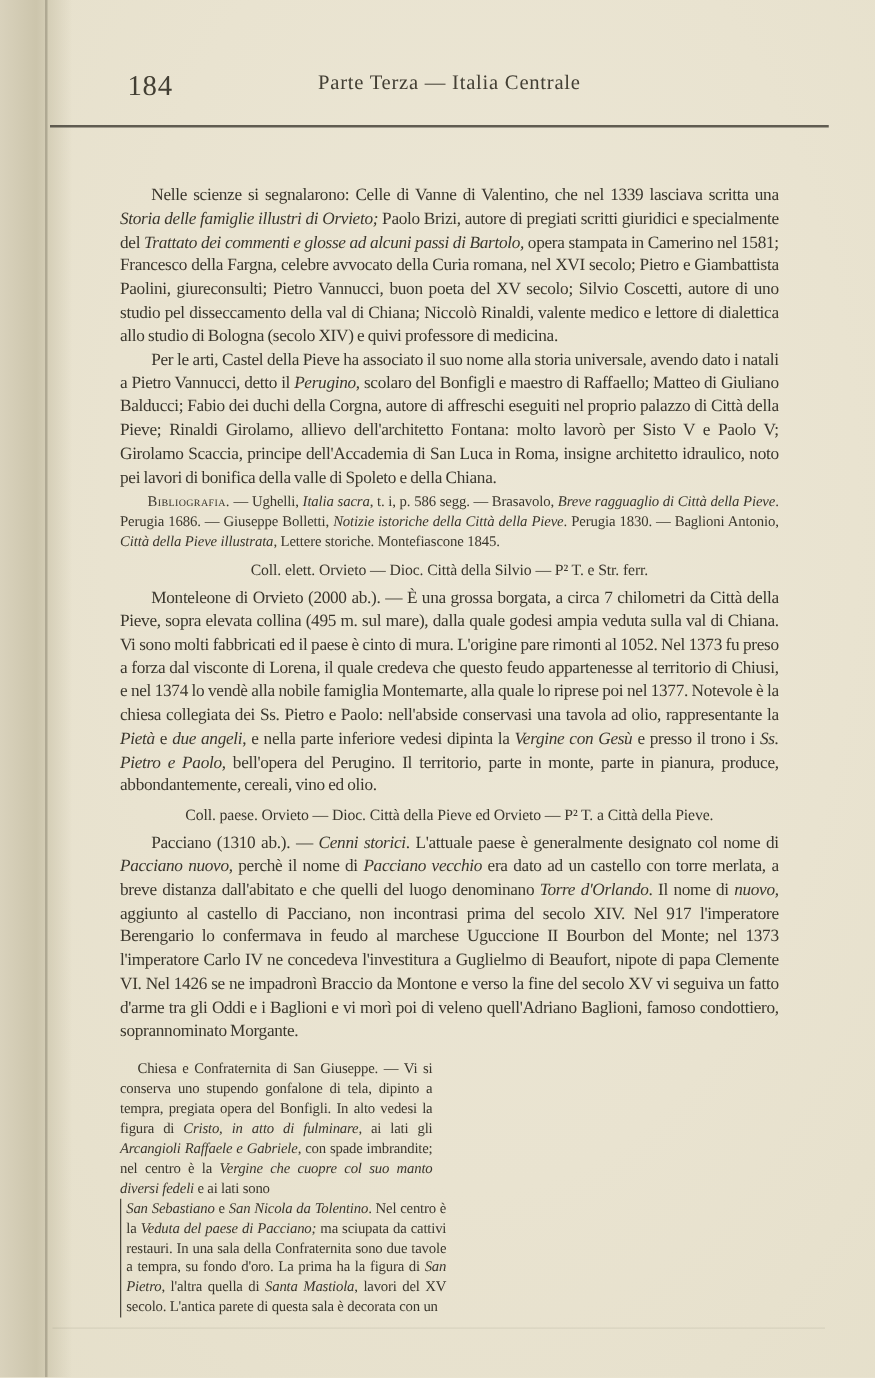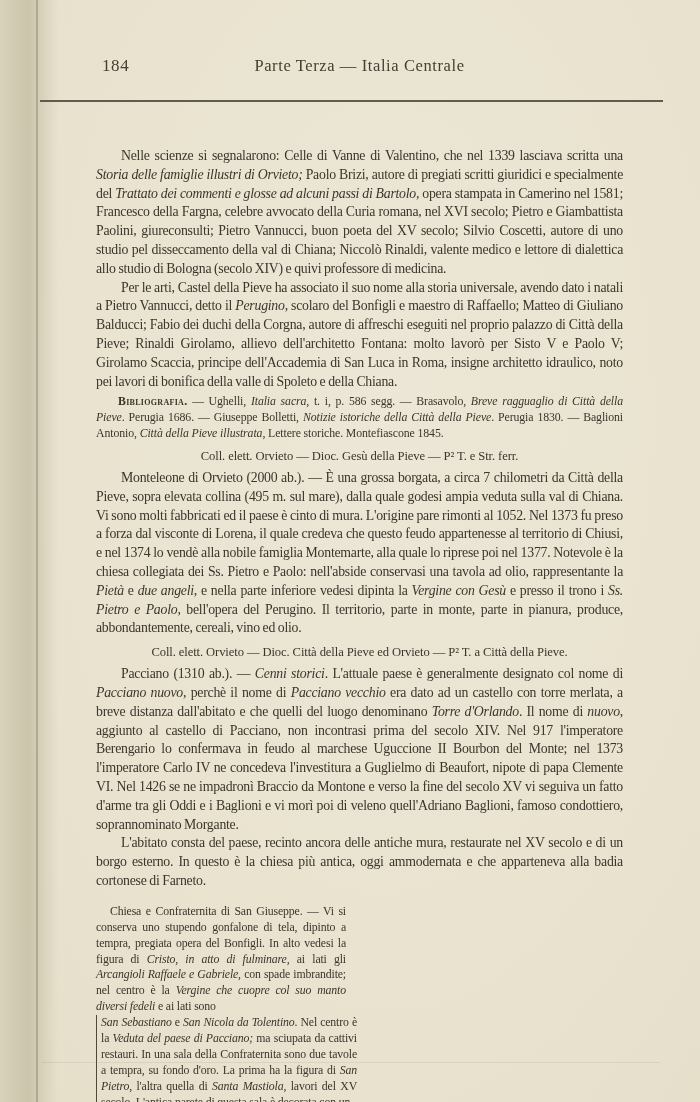--- a/index.html
+++ b/index.html
@@ -40,21 +40,21 @@
     left: 96px; top: 56px;
     width: 527px;
     height: 20px;
     font-size: 16.5px;
     letter-spacing: 0.6px;
     color: #433f34;
   }
   .pagenum {
     position: absolute;
     left: 6px; top: 0;
-    font-size: 17px;
+    font-size: 23px;
   }
   .head-title {
     display: block;
     text-align: center;
   }
   .head-rule {
     position: absolute;
     left: 40px; right: 37px; top: 100px;
     height: 2px;
     background: #48443b;
@@ -107,44 +107,43 @@
     padding-right: 7px;
     text-indent: 14px;
   }
   .col-right {
     width: 256px;
     padding-left: 4px;
     border-left: 1.5px solid #4c483e;
   }
   .run-i { font-style: italic; }
   .run-b { font-weight: normal; }
-  .run-sc { font-variant: small-caps; letter-spacing: 0.3px; font-weight: bold; }
+  .run-sc { font-variant: small-caps; letter-spacing: 0.3px; }
 </style>
 </head>
 <body>
 
 <div class="page">
   <div class="binding-shadow"></div>
   <div class="binding-line"></div>
 
   <header class="running-head">
     <span class="pagenum">184</span>
     <span class="head-title">Parte Terza — Italia Centrale</span>
   </header>
   <div class="head-rule"></div>
 
   <main class="text-col">
     <p class="body-par"><span>Nelle scienze si segnalarono: Celle di Vanne di Valentino, che nel 1339 lasciava scritta una </span><span class="run-i">Storia delle famiglie illustri di Orvieto;</span><span> Paolo Brizi, autore di pregiati scritti giuridici e specialmente del </span><span class="run-i">Trattato dei commenti e glosse ad alcuni passi di Bartolo,</span><span> opera stampata in Camerino nel 1581; Francesco della Fargna, celebre avvocato della Curia romana, nel XVI secolo; Pietro e Giambattista Paolini, giureconsulti; Pietro Vannucci, buon poeta del XV secolo; Silvio Coscetti, autore di uno studio pel disseccamento della val di Chiana; Niccolò Rinaldi, valente medico e lettore di dialettica allo studio di Bologna (secolo XIV) e quivi professore di medicina.</span></p>
     <p class="body-par"><span>Per le arti, Castel della Pieve ha associato il suo nome alla storia universale, avendo dato i natali a Pietro Vannucci, detto il </span><span class="run-i">Perugino</span><span>, scolaro del Bonfigli e maestro di Raffaello; Matteo di Giuliano Balducci; Fabio dei duchi della Corgna, autore di affreschi eseguiti nel proprio palazzo di Città della Pieve; Rinaldi Girolamo, allievo dell'architetto Fontana: molto lavorò per Sisto V e Paolo V; Girolamo Scaccia, principe dell'Accademia di San Luca in Roma, insigne architetto idraulico, noto pei lavori di bonifica della valle di Spoleto e della Chiana.</span></p>
     <p class="biblio"><span class="run-sc">Bibliografia.</span><span> — Ughelli, </span><span class="run-i">Italia sacra</span><span>, t. i, p. 586 segg. — Brasavolo, </span><span class="run-i">Breve ragguaglio di Città della Pieve</span><span>. Perugia 1686. — Giuseppe Bolletti, </span><span class="run-i">Notizie istoriche della Città della Pieve</span><span>. Perugia 1830. — Baglioni Antonio, </span><span class="run-i">Città della Pieve illustrata</span><span>, Lettere storiche. Montefiascone 1845.</span></p>
-    <p class="coll">Coll. elett. Orvieto — Dioc. Gesù della Pieve — P² T. e Str. ferr.</p>
+    <p class="coll">Coll. elett. Orvieto — Dioc. Città della Silvio — P² T. e Str. ferr.</p>
     <p class="body-par after-coll"><span class="run-b">Monteleone di Orvieto</span><span> (2000 ab.). — È una grossa borgata, a circa 7 chilometri da Città della Pieve, sopra elevata collina (495 m. sul mare), dalla quale godesi ampia veduta sulla val di Chiana. Vi sono molti fabbricati ed il paese è cinto di mura. L'origine pare rimonti al 1052. Nel 1373 fu preso a forza dal visconte di Lorena, il quale credeva che questo feudo appartenesse al territorio di Chiusi, e nel 1374 lo vendè alla nobile famiglia Montemarte, alla quale lo riprese poi nel 1377. Notevole è la chiesa collegiata dei Ss. Pietro e Paolo: nell'abside conservasi una tavola ad olio, rappresentante la </span><span class="run-i">Pietà</span><span> e </span><span class="run-i">due angeli</span><span>, e nella parte inferiore vedesi dipinta la </span><span class="run-i">Vergine con Gesù</span><span> e presso il trono i </span><span class="run-i">Ss. Pietro e Paolo</span><span>, bell'opera del Perugino. Il territorio, parte in monte, parte in pianura, produce, abbondantemente, cereali, vino ed olio.</span></p>
-    <p class="coll">Coll. elett. Orvieto — Dioc. Città della Pieve ed Orvieto — P² T. a Città della Pieve.</p>
+    <p class="coll">Coll. paese. Orvieto — Dioc. Città della Pieve ed Orvieto — P² T. a Città della Pieve.</p>
     <p class="body-par after-coll"><span class="run-b">Pacciano</span><span> (1310 ab.). — </span><span class="run-i">Cenni storici</span><span>. L'attuale paese è generalmente designato col nome di </span><span class="run-i">Pacciano nuovo</span><span>, perchè il nome di </span><span class="run-i">Pacciano vecchio</span><span> era dato ad un castello con torre merlata, a breve distanza dall'abitato e che quelli del luogo denominano </span><span class="run-i">Torre d'Orlando</span><span>. Il nome di </span><span class="run-i">nuovo</span><span>, aggiunto al castello di Pacciano, non incontrasi prima del secolo XIV. Nel 917 l'imperatore Berengario lo confermava in feudo al marchese Uguccione II Bourbon del Monte; nel 1373 l'imperatore Carlo IV ne concedeva l'investitura a Guglielmo di Beaufort, nipote di papa Clemente VI. Nel 1426 se ne impadronì Braccio da Montone e verso la fine del secolo XV vi seguiva un fatto d'arme tra gli Oddi e i Baglioni e vi morì poi di veleno quell'Adriano Baglioni, famoso condottiero, soprannominato Morgante.</span></p>
-    <p class="body-par"><span>L'abitato consta del paese, recinto ancora delle antiche mura, restaurate nel XV secolo e di un borgo esterno. In questo è la chiesa più antica, oggi ammodernata e che apparteneva alla badia cortonese di Farneto.</span></p>
 
     <div class="cols">
       <p class="col col-left"><span class="run-b">Chiesa e Confraternita di San Giuseppe.</span><span> — Vi si conserva uno stupendo gonfalone di tela, dipinto a tempra, pregiata opera del Bonfigli. In alto vedesi la figura di </span><span class="run-i">Cristo, in atto di fulminare,</span><span> ai lati gli </span><span class="run-i">Arcangioli Raffaele e Gabriele</span><span>, con spade imbrandite; nel centro è la </span><span class="run-i">Vergine che cuopre col suo manto diversi fedeli</span><span> e ai lati sono</span></p>
       <p class="col col-right"><span class="run-i">San Sebastiano</span><span> e </span><span class="run-i">San Nicola da Tolentino</span><span>. Nel centro è la </span><span class="run-i">Veduta del paese di Pacciano;</span><span> ma sciupata da cattivi restauri. In una sala della Confraternita sono due tavole a tempra, su fondo d'oro. La prima ha la figura di </span><span class="run-i">San Pietro</span><span>, l'altra quella di </span><span class="run-i">Santa Mastiola</span><span>, lavori del XV secolo. L'antica parete di questa sala è decorata con un</span></p>
     </div>
   </main>
 
   <div class="bottom-edge"></div>
 </div>
 

